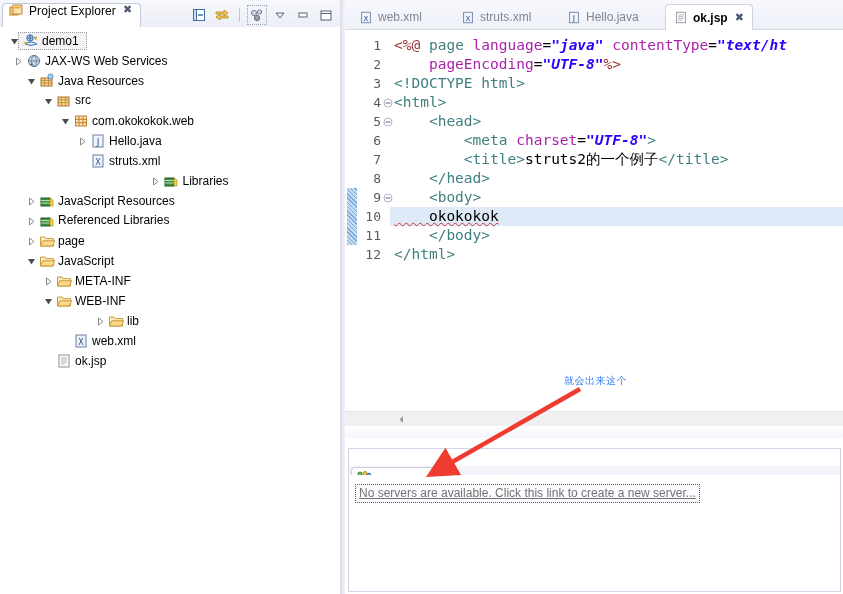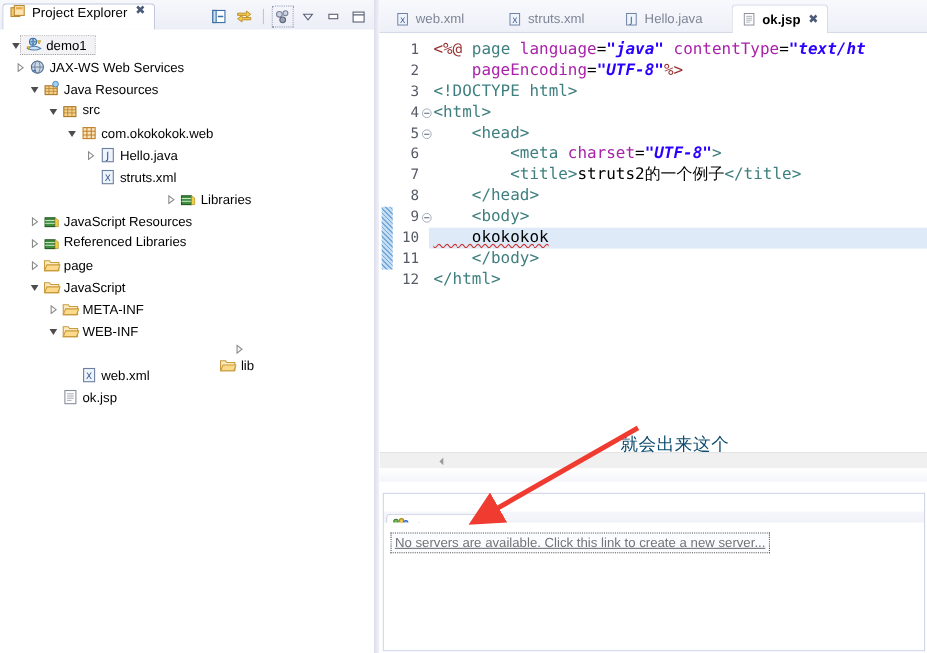--- a/index.html
+++ b/index.html
@@ -179,23 +179,23 @@
     border: 1px dotted #5a5a5a;
     padding: 1px 3px 2px 3px;
     color:#737373;
     font-size: 12px;
     text-decoration: underline;
     background: #fbfcff;
   }
 
   
   #annot-text {
-    position:absolute; left: 564px; top: 394px;
-    color: #0c4a6e;
-    font-size: 16px;
+    position:absolute; left: 564px; top: 374px;
+    color: #3b82f6;
+    font-size: 10px;
     font-family: "DejaVu Sans", sans-serif;
     white-space: nowrap;
     letter-spacing: .5px;
   }
   #annot-arrow { position:absolute; left:0; top:0; width:843px; height:594px; pointer-events:none; }
 </style>
 </head>
 <body>
 
 <div id="app">
@@ -491,21 +491,21 @@
           <span style="display: flex; align-items: center;">
             <span class="ticon">
               <svg width="16" height="16" viewBox="0 0 16 16">
                 <path d="M1.5 4 h4.5 l1.2 1.6 h7.3 v7.4 h-13 z" fill="#fdeac0" stroke="#c89b3c"></path>
                 <path d="M1.5 13 l2.2 -5.2 h12 l-2.2 5.2 z" fill="#fcd98b" stroke="#c89b3c"></path>
               </svg>
             </span>
             <span class="tlabel">WEB-INF</span>
           </span>
         </div>
-        <div class="trow" style="padding-left: 94px; flex-direction: column;">
+        <div class="trow" style="padding-left: 94px;">
           <span class="twist">
             <svg width="9" height="9" viewBox="0 0 9 9">
               <path d="M2.5 1 L2.5 8 L7 4.5 Z" fill="none" stroke="#8a8a8a" stroke-width="1"></path>
             </svg>
           </span>
           <span style="display: flex; align-items: center;">
             <span class="ticon">
               <svg width="16" height="16" viewBox="0 0 16 16">
                 <path d="M1.5 4 h4.5 l1.2 1.6 h7.3 v7.4 h-13 z" fill="#fdeac0" stroke="#c89b3c"></path>
                 <path d="M1.5 13 l2.2 -5.2 h12 l-2.2 5.2 z" fill="#fcd98b" stroke="#c89b3c"></path>

